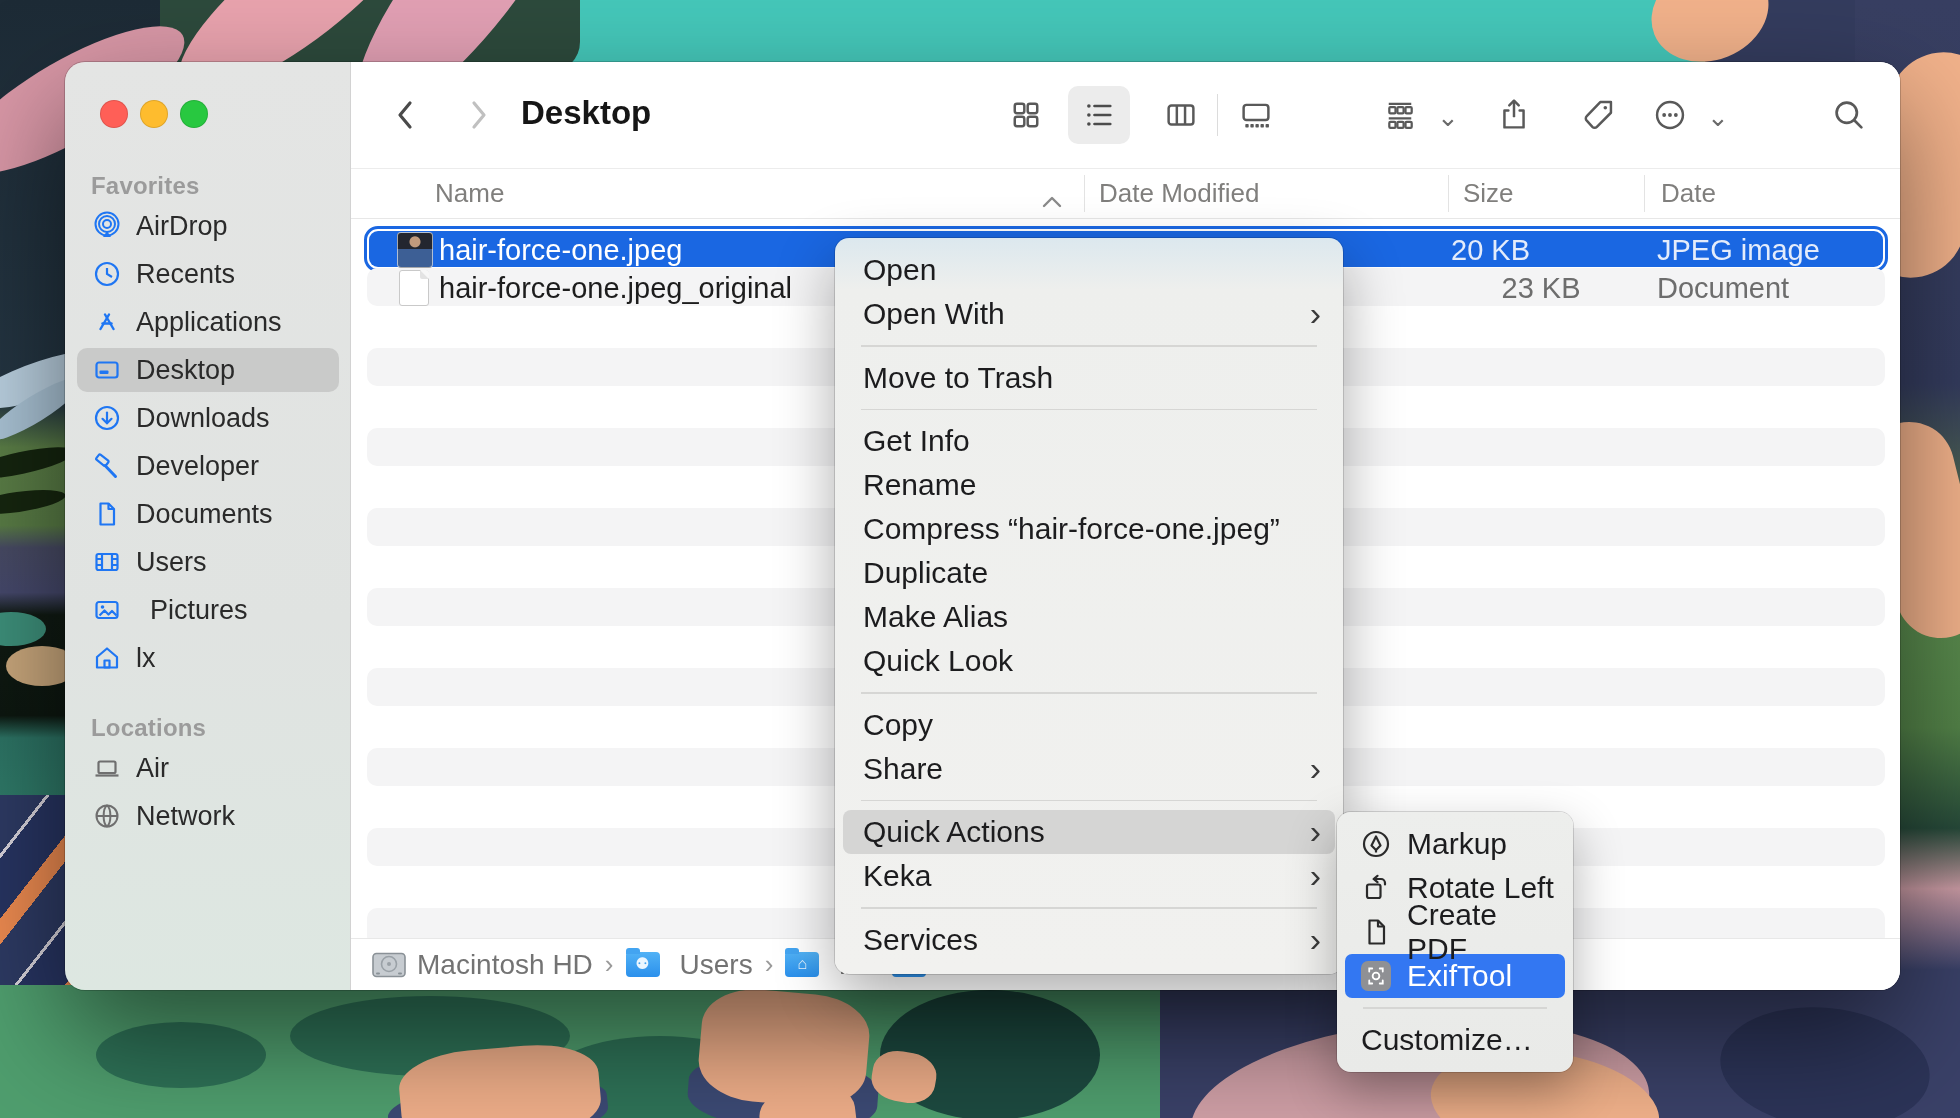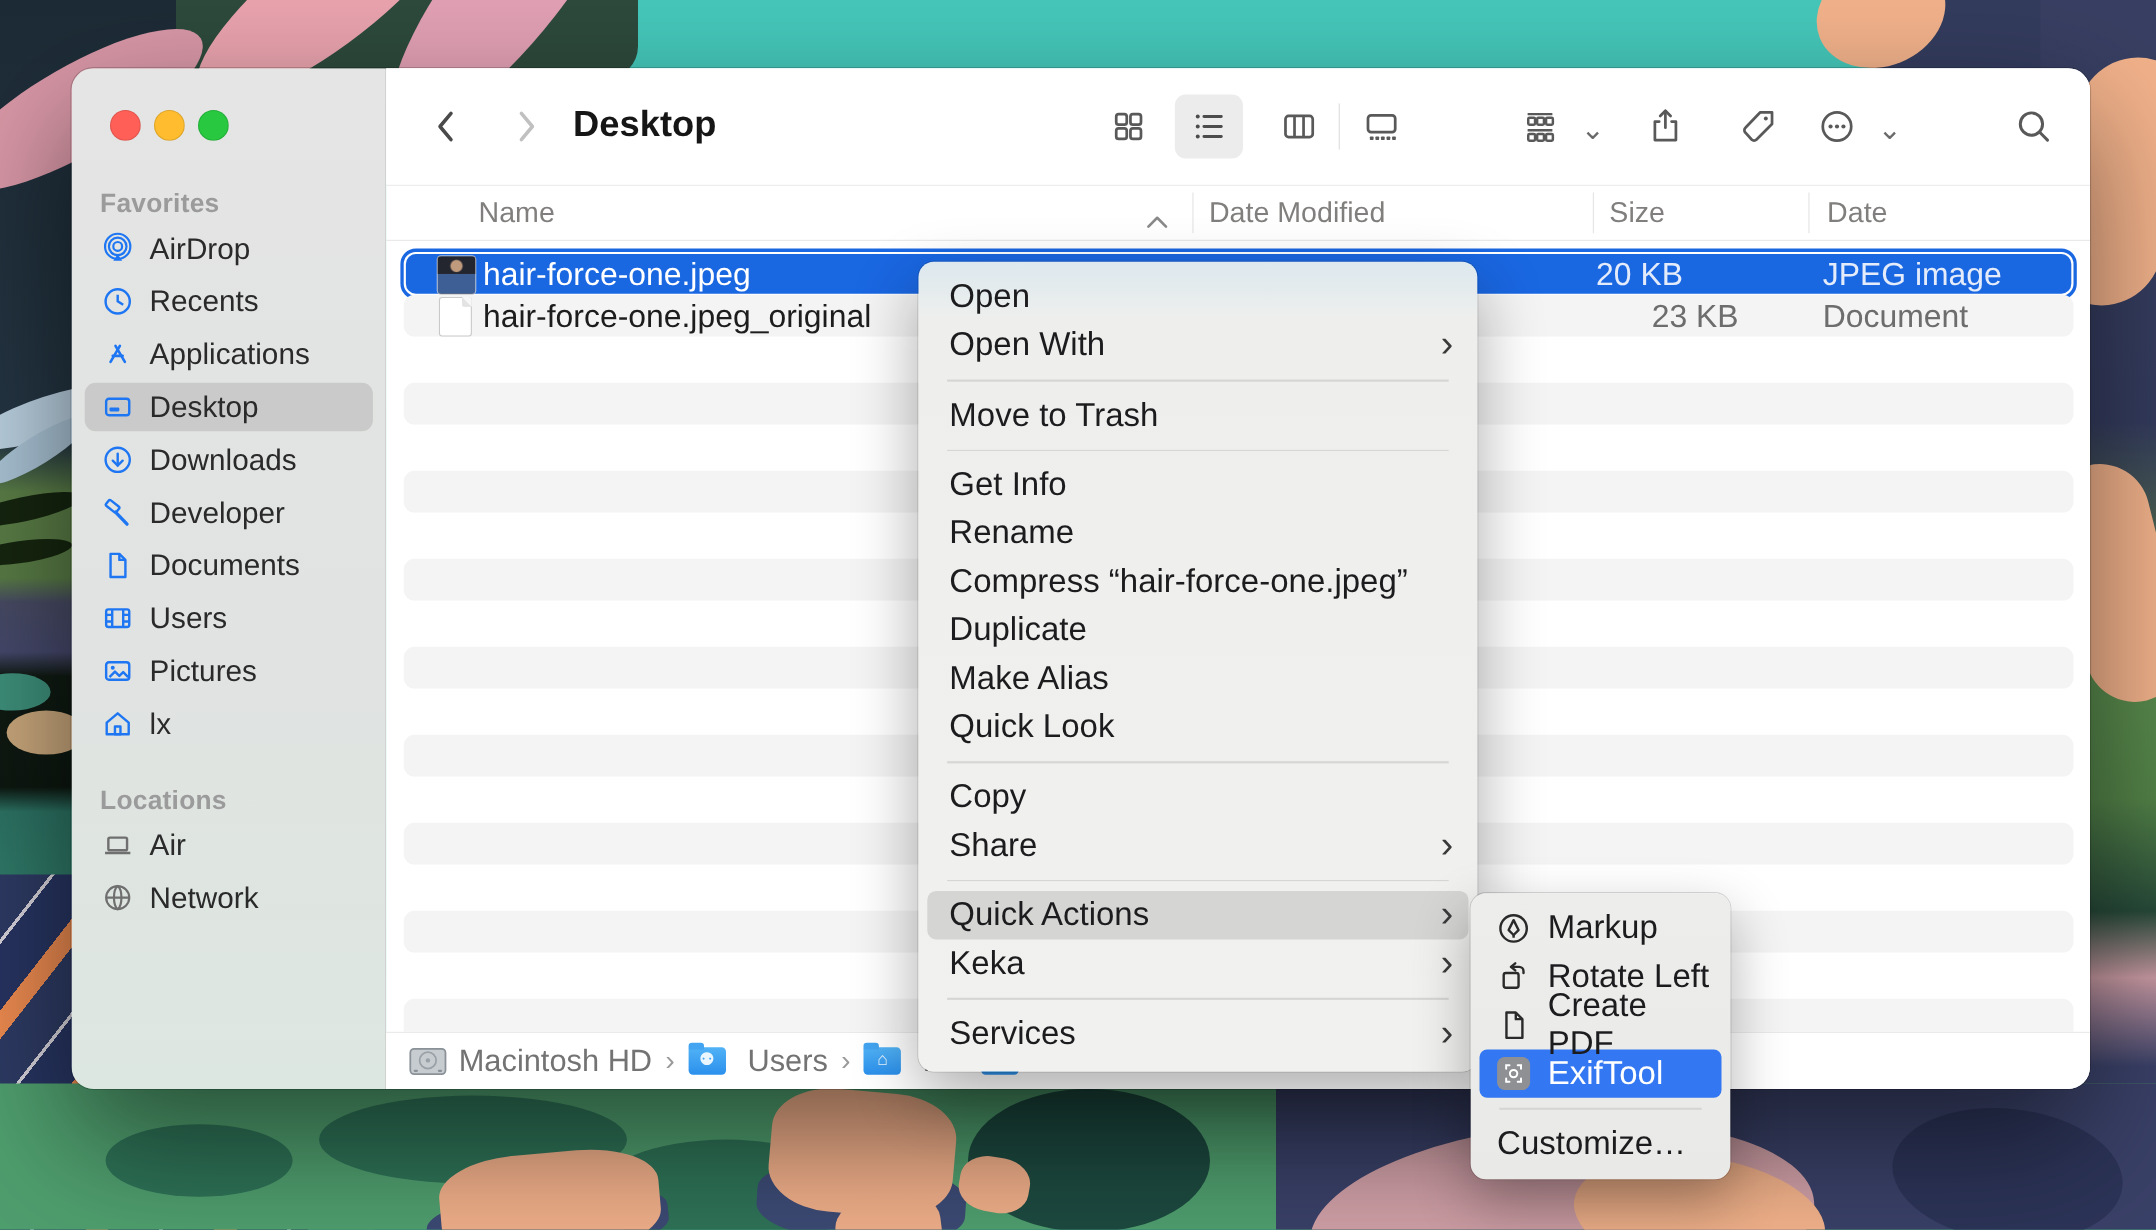--- a/index.html
+++ b/index.html
@@ -221,21 +221,21 @@
       </div>
       <div class="abs sb-item" style="top:478px;">
         <span class="sb-ic">
             <svg width="30" height="30" viewBox="0 0 30 30" fill="none" stroke="#1f76f3" stroke-width="2.2">
               <rect x="4.5" y="7" width="21" height="16" rx="2"></rect>
               <path d="M10 7 V23 M20 7 V23 M4.5 12 H10 M4.5 18 H10 M20 12 H25.5 M20 18 H25.5"></path>
             </svg>
           </span>
         <span>Users</span>
       </div>
-      <div class="abs sb-item" style="top:526px;">
+      <div class="abs sb-item" style="top:526px;gap:14px;">
         <span class="sb-ic">
             <svg width="30" height="30" viewBox="0 0 30 30" fill="none" stroke="#1f76f3" stroke-width="2.2" stroke-linejoin="round">
               <rect x="4.5" y="7" width="21" height="16" rx="2.5"></rect>
               <circle cx="10.5" cy="12" r="1.8" fill="#1f76f3" stroke="none"></circle>
               <path d="M7.5 20.5 l5 -5 4 4 3.5 -3.5 4.5 4.5"></path>
             </svg>
           </span>
         <span>Pictures</span>
       </div>
       <div class="abs sb-item" style="top:574px;">

